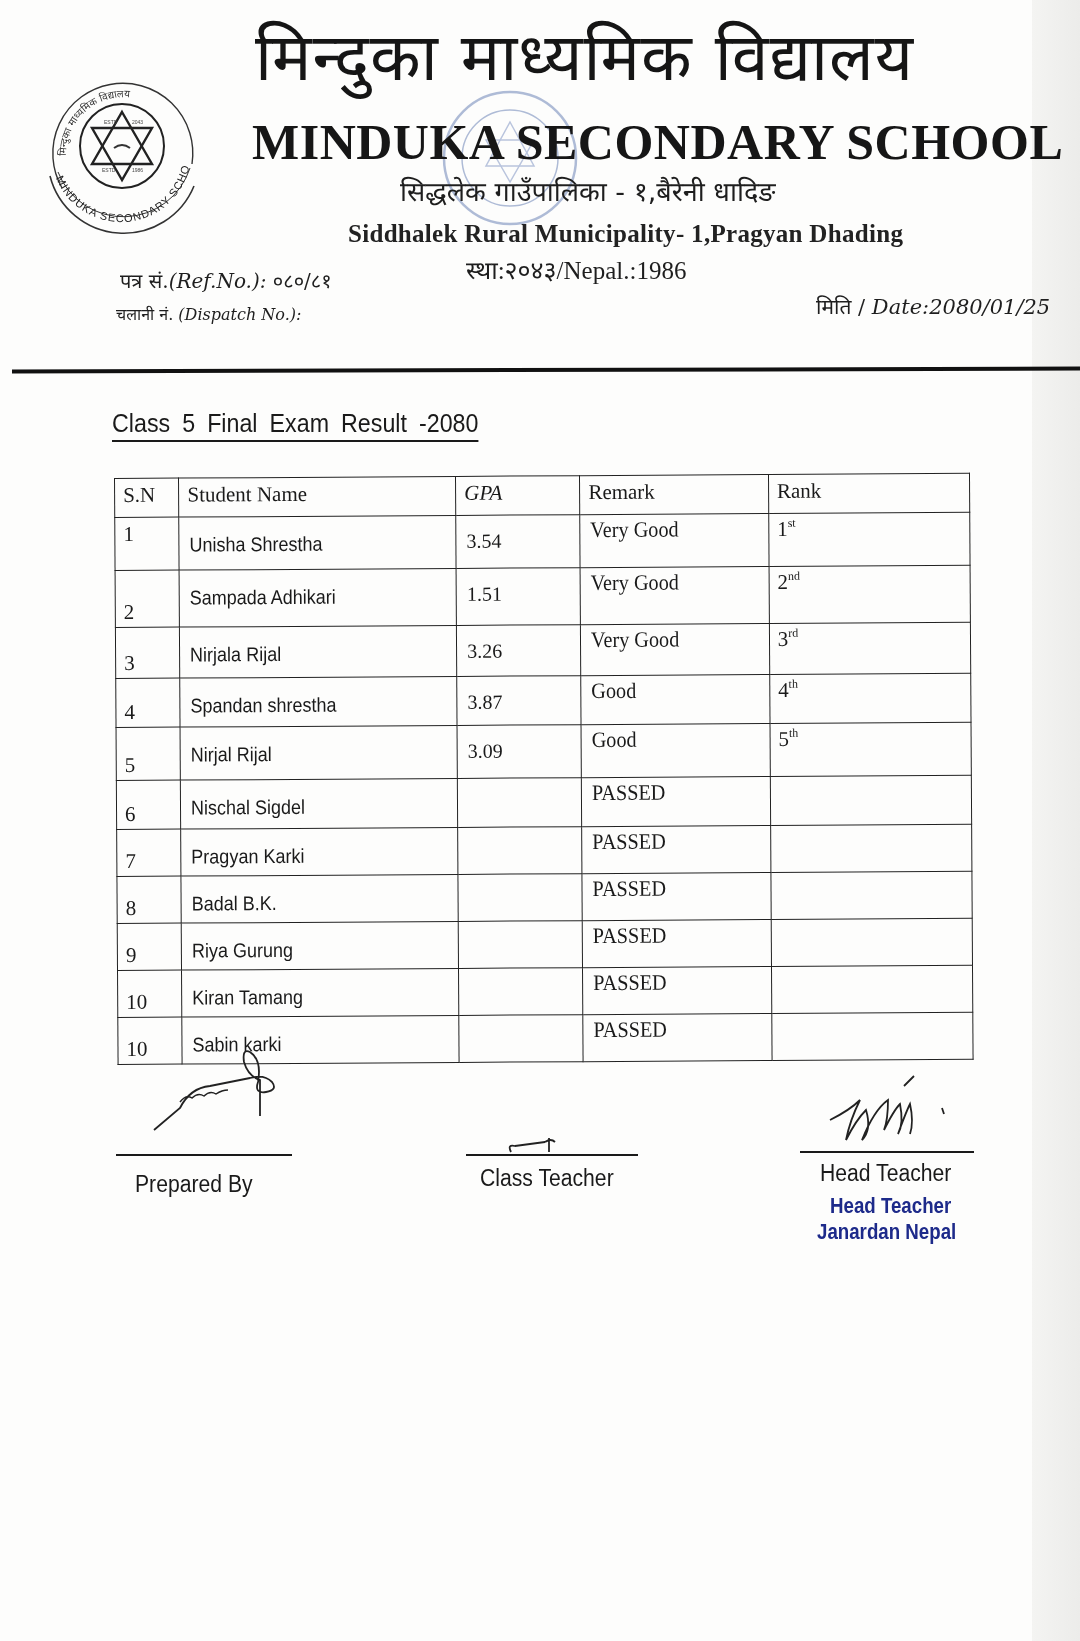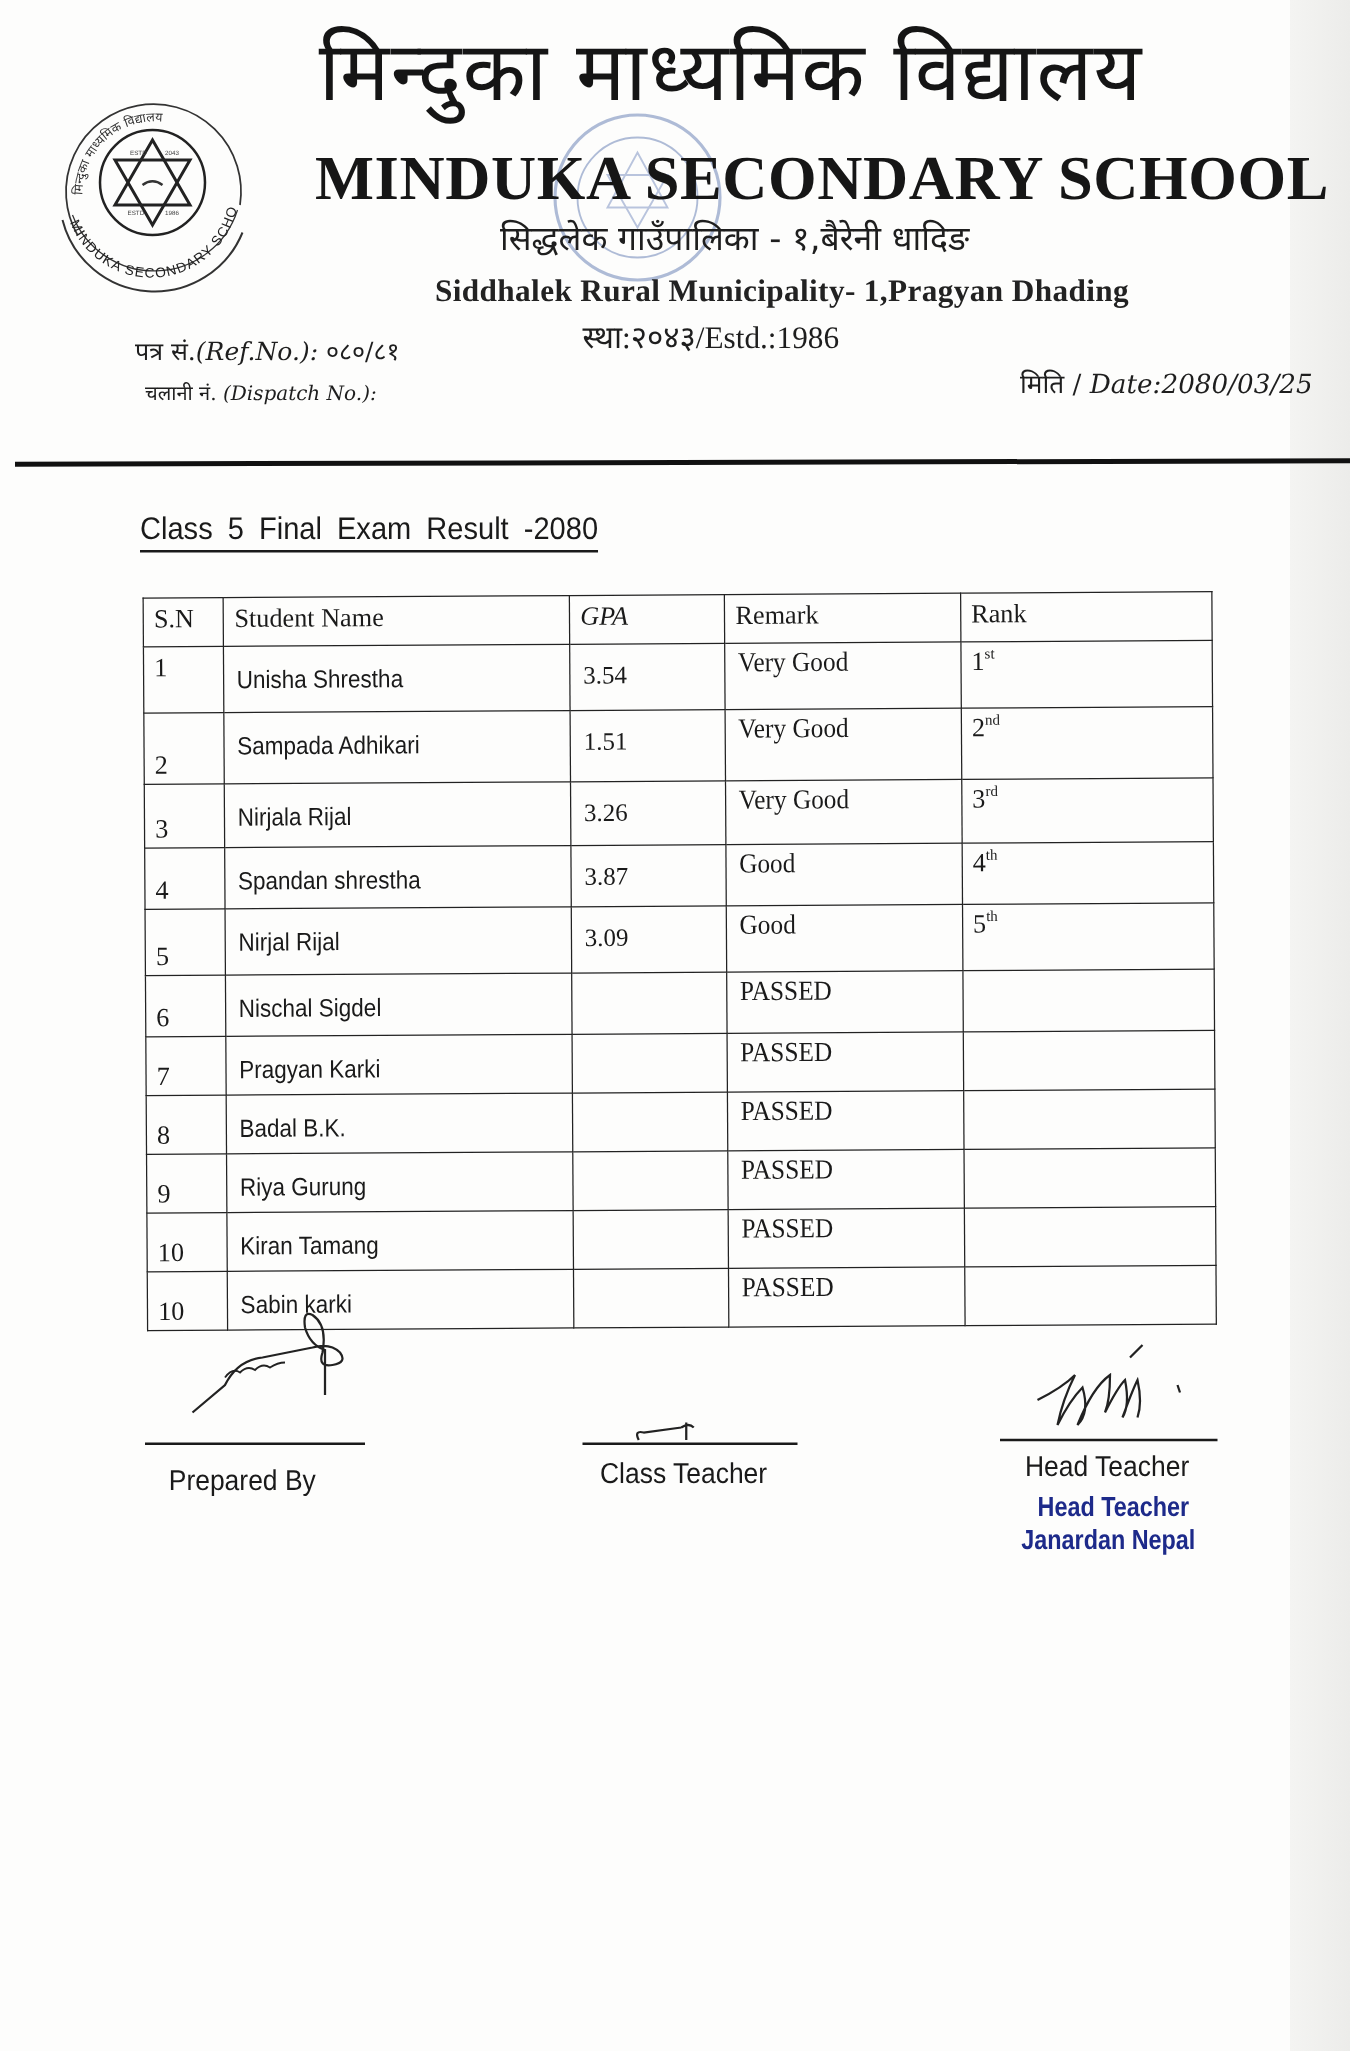--- a/index.html
+++ b/index.html
@@ -38,21 +38,21 @@
     .address-en {
       left: 348px; top: 219px; font-size: 25px; line-height: 30px;
       font-family: "Liberation Serif", serif; font-weight: bold; color: #222;
       letter-spacing: 0.3px;
     }
     .estd {
       left: 466px; top: 256px; font-size: 25px; line-height: 30px;
       font-family: "Liberation Serif", serif; color: #1e1e1e;
     }
     .ref {
-      left: 108px; top: 268px; font-size: 20px; line-height: 26px;
+      left: 120px; top: 268px; font-size: 20px; line-height: 26px;
       font-family: "DejaVu Serif", serif; color: #1e1e1e;
     }
     .dispatch {
       left: 116px; top: 302px; font-size: 16px; line-height: 26px;
       font-family: "DejaVu Serif", serif; color: #1e1e1e;
     }
     .date {
       left: 816px; top: 294px; font-size: 21px; line-height: 26px;
       font-family: "DejaVu Serif", serif; color: #1e1e1e;
     }
@@ -162,33 +162,33 @@
     <circle cx="80" cy="88" r="48" fill="none" stroke="#6f86b8" stroke-width="1.5"></circle>
     <polygon points="80,52 104,96 56,96" fill="none" stroke="#8296c4" stroke-width="1.5"></polygon>
     <polygon points="80,112 56,70 104,70" fill="none" stroke="#8296c4" stroke-width="1.5"></polygon>
   </svg>
 </div>
 
 <div class="abs title-np">मिन्दुका माध्यमिक विद्यालय</div>
 <div class="abs title-en">MINDUKA SECONDARY SCHOOL</div>
 <div class="abs address-np">सिद्धलेक गाउँपालिका - १,बैरेनी धादिङ</div>
 <div class="abs address-en">Siddhalek Rural Municipality- 1,Pragyan Dhading</div>
-<div class="abs estd">स्था:२०४३/Estd.:1986</div>
+<div class="abs estd">स्था:२०४३/Nepal.:1986</div>
 
 <div class="abs ref">
   <span>पत्र सं.</span><span class="italic">(Ref.No.):</span>
   <span>०८०/८१</span>
 </div>
 <div class="abs dispatch">
   <span>चलानी नं.</span>
   <span class="italic">(Dispatch No.):</span>
 </div>
 <div class="abs date">
   <span>मिति /</span>
-  <span class="italic">Date:</span><span class="italic">2080/03/25</span>
+  <span class="italic">Date:</span><span class="italic">2080/01/25</span>
 </div>
 
 <div class="abs header-rule"></div>
 
 <div class="abs doc-title">Class 5  Final  Exam  Result  -2080</div>
 
 <table class="result-table">
   <thead>
     <tr>
       <th class="col-sn">S.N</th>

